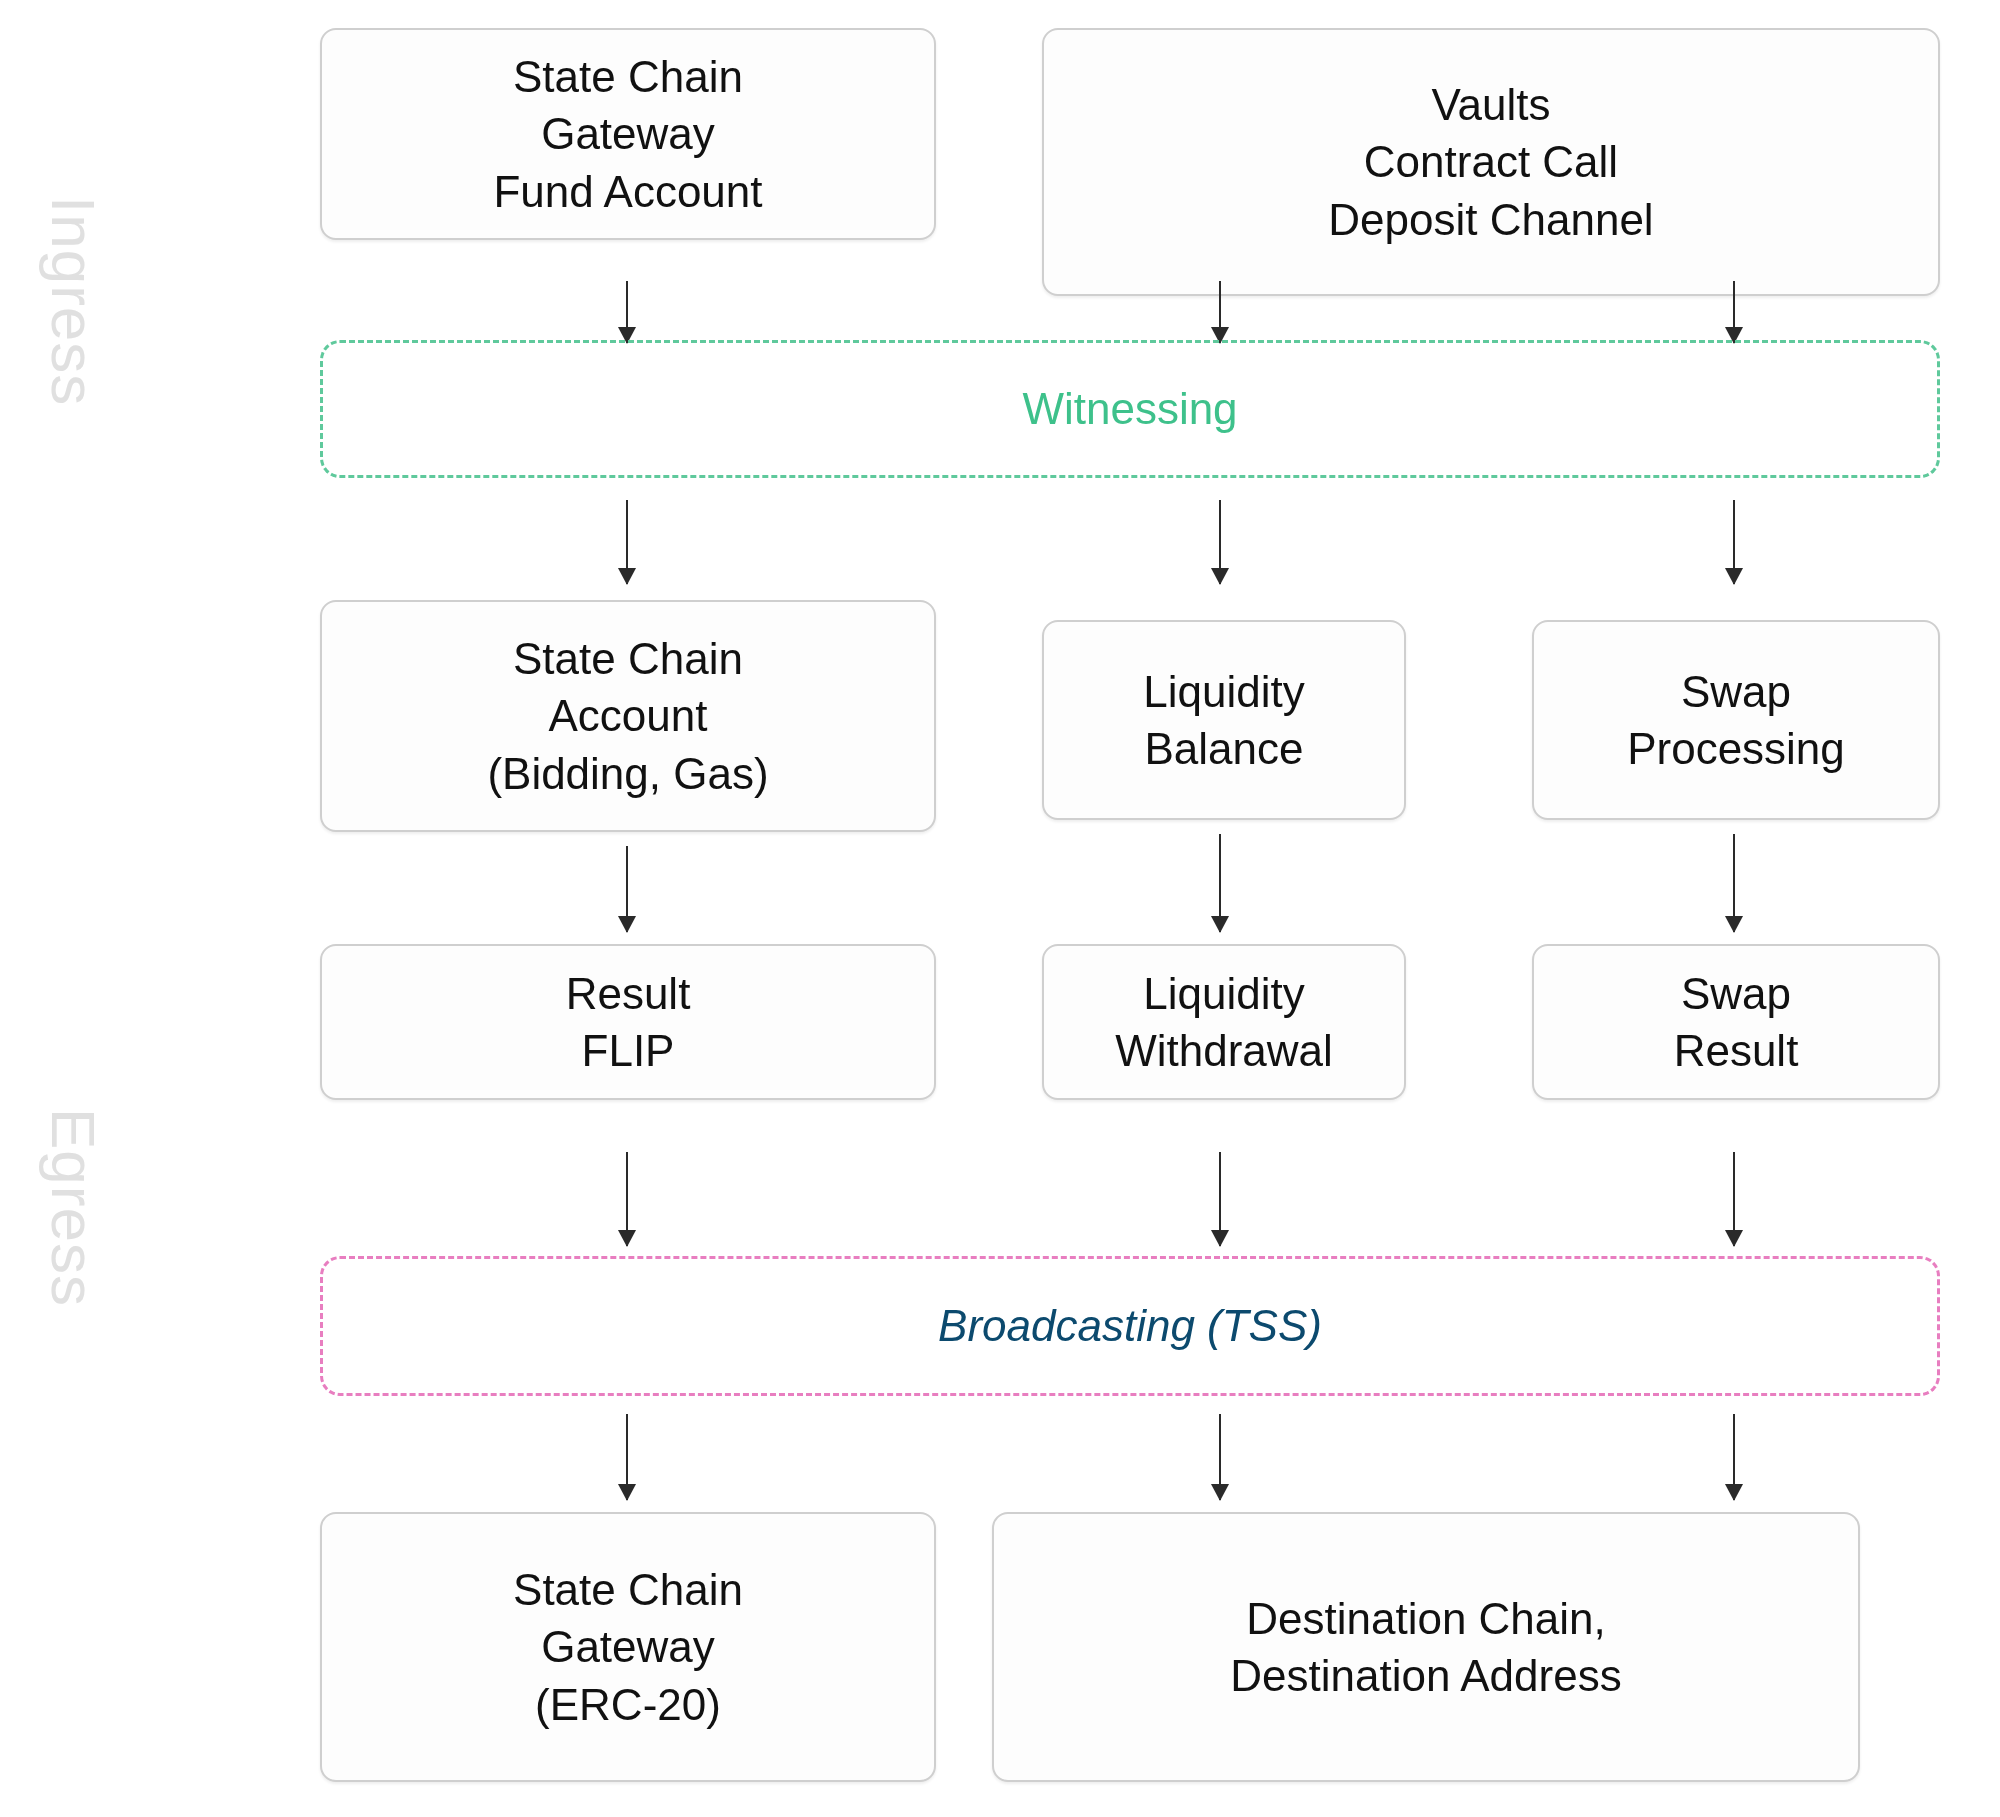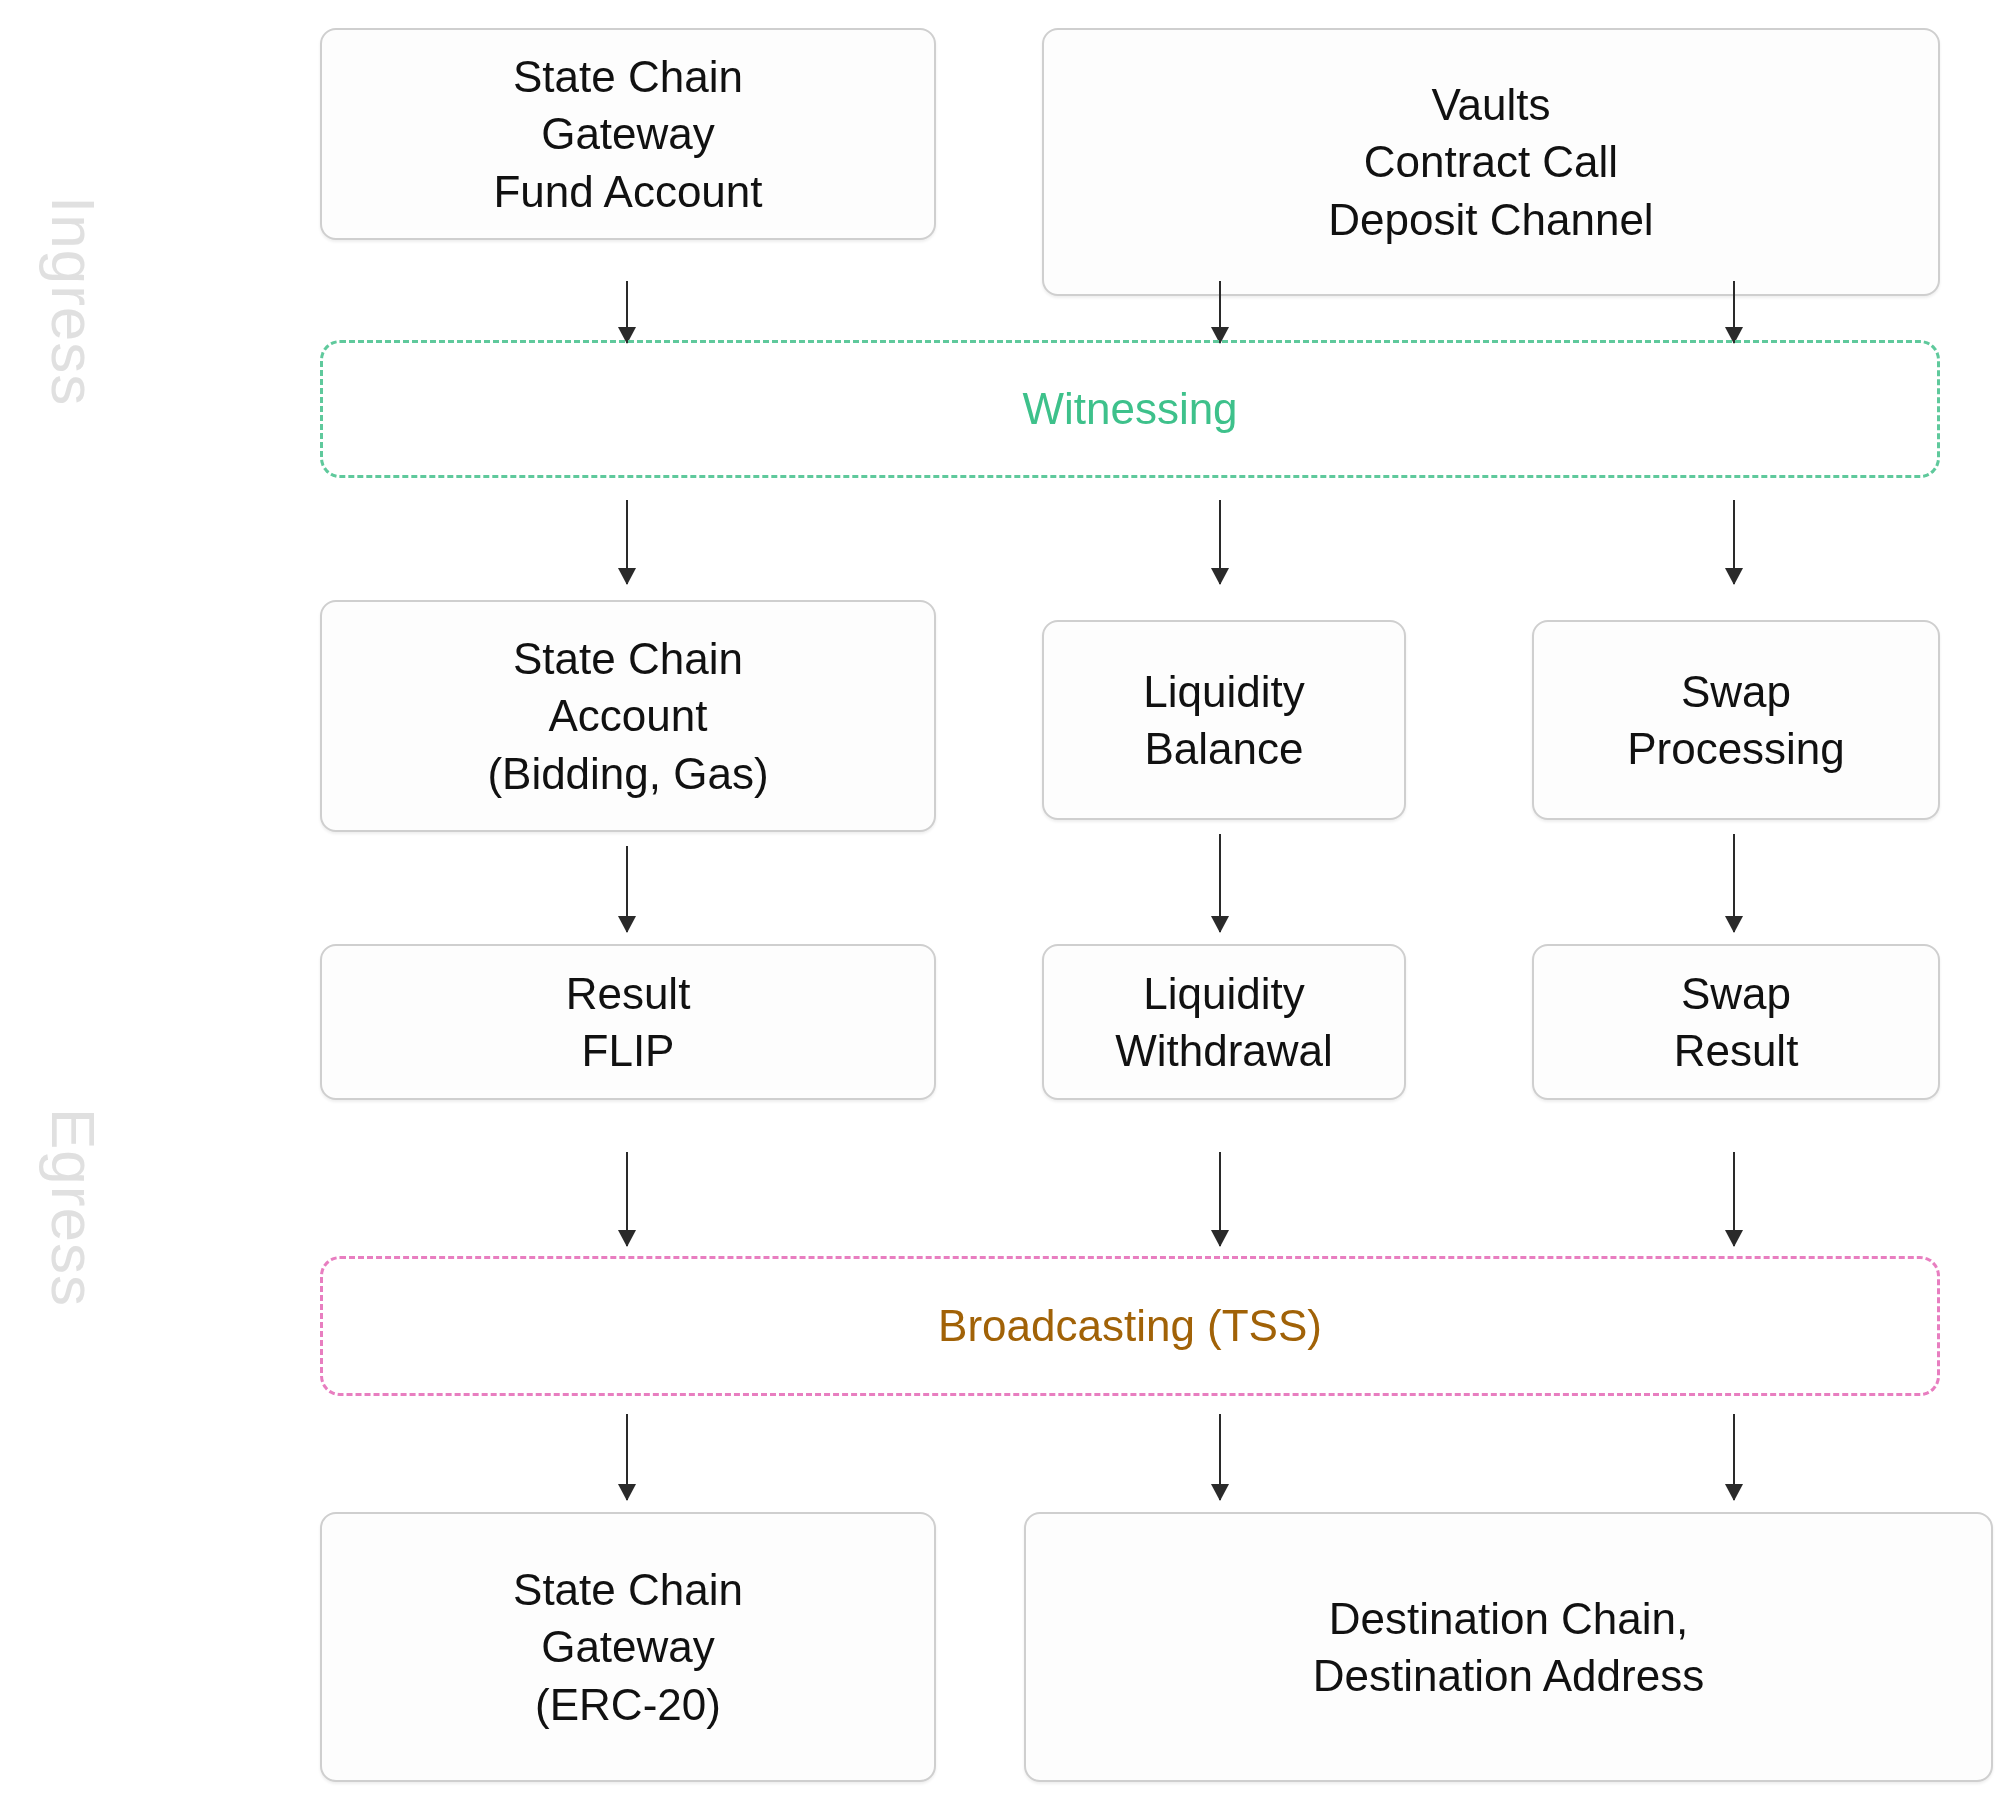--- a/index.html
+++ b/index.html
@@ -158,32 +158,32 @@
 
   <div class="node" style="left: 1532px; top: 944px; width: 408px; height: 156px; border-color: rgb(207, 207, 207); color: rgb(17, 17, 17);">
     <span class="lines">Swap
 Result</span>
   </div>
 
   <div class="arrow" style="left:626px; top:1152px; height:94px;"></div>
   <div class="arrow" style="left:1219px; top:1152px; height:94px;"></div>
   <div class="arrow" style="left:1733px; top:1152px; height:94px;"></div>
 
-  <div class="band broadcasting" style="left: 320px; top: 1256px; width: 1620px; height: 140px; border-color: rgb(232, 126, 192); color: #a16207;">
+  <div class="band broadcasting" style="left: 320px; top: 1256px; width: 1620px; height: 140px; border-color: rgb(232, 126, 192); color: #0c4a6e; font-style: italic;">
     <span>Broadcasting (TSS)</span>
   </div>
 
   <div class="arrow" style="left:626px; top:1414px; height:86px;"></div>
   <div class="arrow" style="left:1219px; top:1414px; height:86px;"></div>
   <div class="arrow" style="left:1733px; top:1414px; height:86px;"></div>
 
   <div class="node" style="left: 320px; top: 1512px; width: 616px; height: 270px; border-color: rgb(207, 207, 207); color: rgb(17, 17, 17);">
     <span class="lines">State Chain
 Gateway
 (ERC-20)</span>
   </div>
 
-  <div class="node" style="left: 1024px; top: 1512px; width: 969px; height: 270px; border-color: rgb(207, 207, 207); color: rgb(17, 17, 17);">
+  <div class="node" style="left: 992px; top: 1512px; width: 868px; height: 270px; border-color: rgb(207, 207, 207); color: rgb(17, 17, 17);">
     <span class="lines">Destination Chain,
 Destination Address</span>
   </div>
 
 </div>
 
 </body></html>

